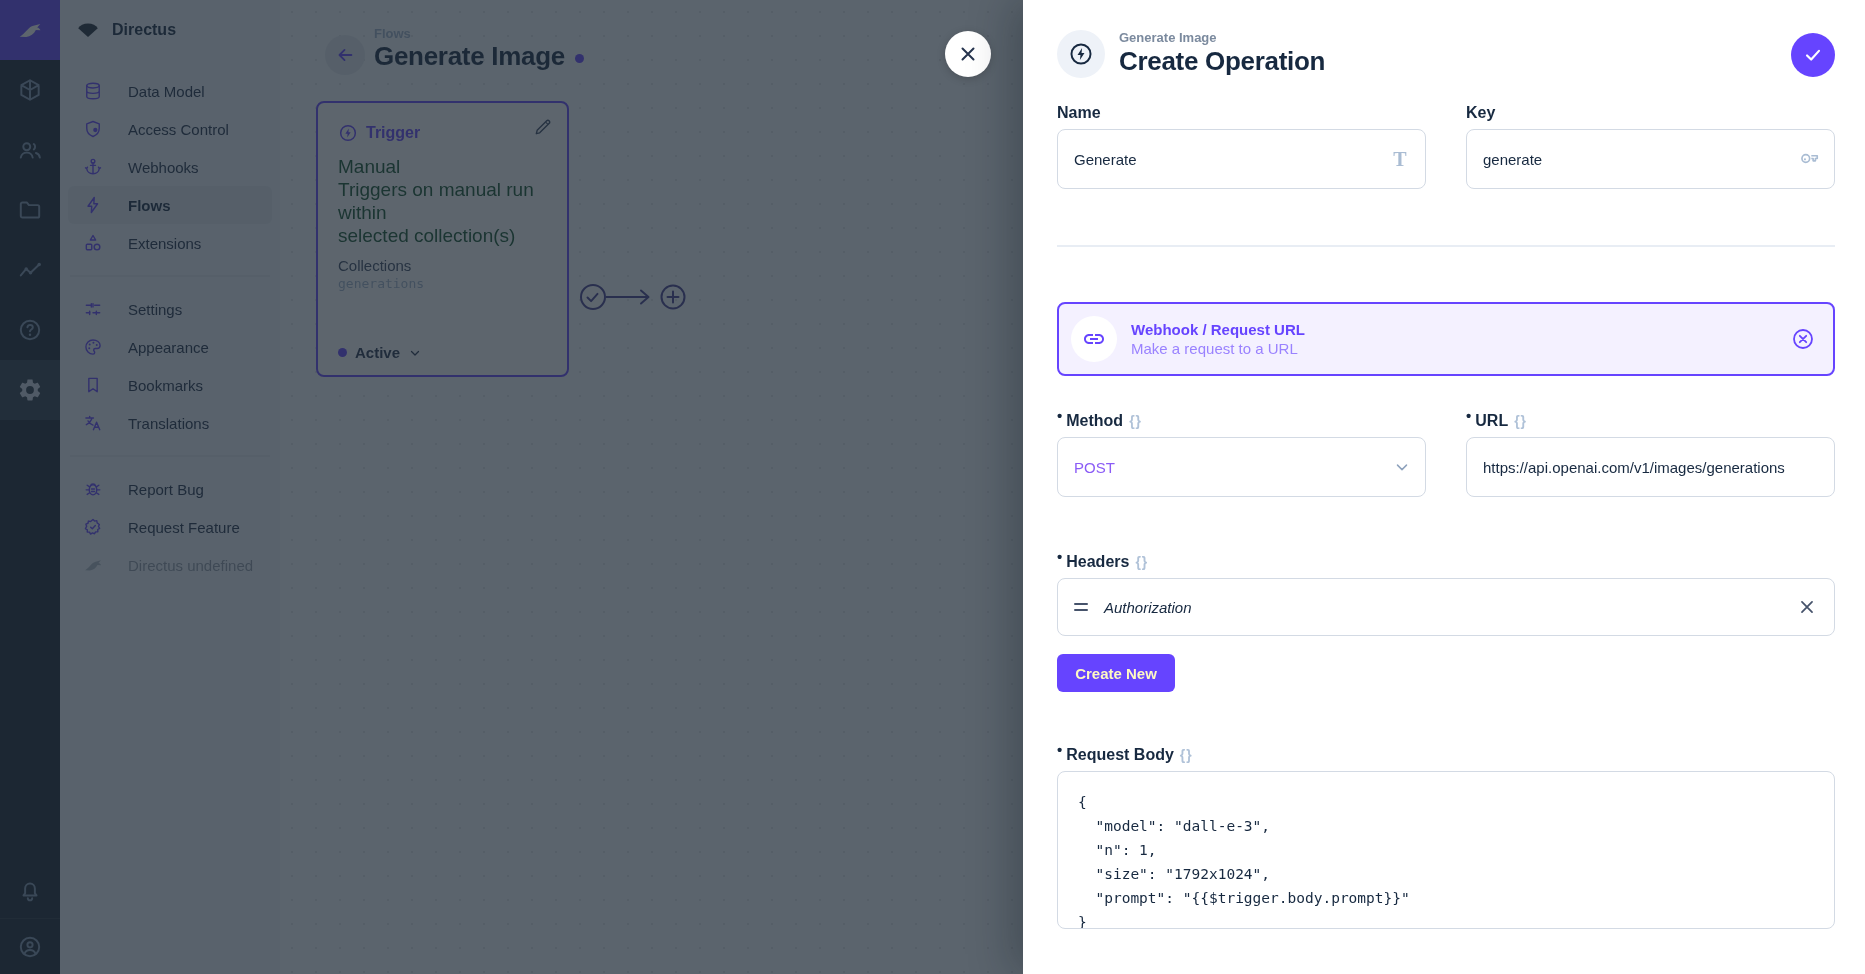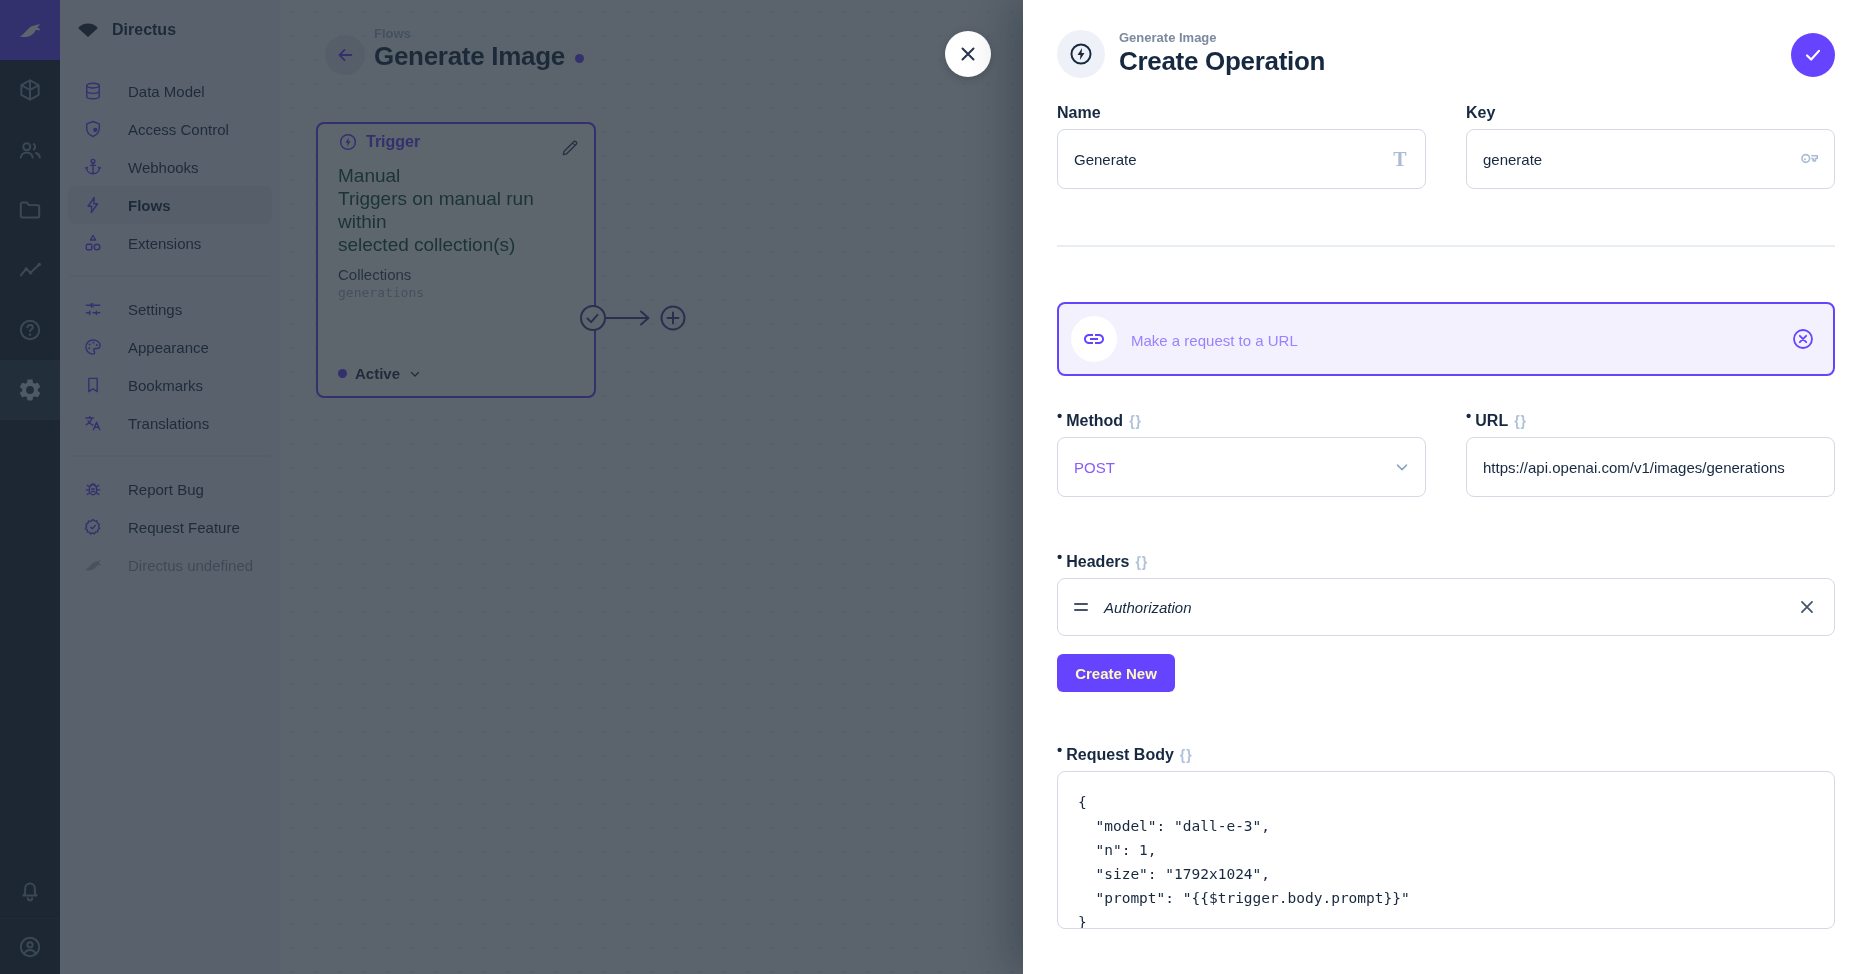--- a/index.html
+++ b/index.html
@@ -39,21 +39,21 @@
   .canvas { position:absolute; left:280px; top:0; width:743px; height:974px; background:#f7fafd;
             background-image:radial-gradient(circle, rgba(23,41,64,0.10) 1.4px, transparent 1.4px);
             background-size:24px 24px; z-index:10; }
   .canvas-header { position:absolute; left:0; top:0; width:100%; height:92px; }
   .back-button { position:absolute; left:45px; top:35px; width:40px; height:40px; border-radius:50%; background:#e4eaf1; display:flex; align-items:center; justify-content:center; cursor:pointer; }
   .canvas-breadcrumb { position:absolute; left:94px; top:26px; font-size:13px; font-weight:600; color:#a2b5cd; }
   .canvas-title-row { position:absolute; left:94px; top:41px; display:flex; align-items:center; gap:10px; }
   .canvas-title { font-size:26px; font-weight:800; color:#172940; letter-spacing:-0.3px; }
   .unsaved-dot { width:9px; height:9px; border-radius:50%; background:#6644ff; margin-top:4px; }
 
-  .trigger-card { position:absolute; left:36px; top:122px; width:280px; height:276px; background:#ffffff; border:2px solid #6644ff; border-radius:8px; padding:8px 20px; overflow:visible; }
+  .trigger-card { position:absolute; left:36px; top:101px; width:253px; height:276px; background:#ffffff; border:2px solid #6644ff; border-radius:8px; padding:20px 20px; overflow:visible; }
   .trigger-head { display:flex; align-items:center; gap:8px; }
   .trigger-head svg { width:20px; height:20px; }
   .trigger-title { font-size:16px; font-weight:700; color:#6644ff; }
   .edit-pencil { position:absolute; top:14px; right:14px; width:20px; height:20px; cursor:pointer; }
   .card-line { font-size:19px; color:#14532d; line-height:23px; }
   .card-line.first { margin-top:12px; }
   .card-subline { margin-top:10px; font-size:15px; color:#3c4a63; }
   .card-mono { margin-top:2px; font-family:"DejaVu Sans Mono", monospace; font-size:13px; color:#a2b5cd; }
   .card-status { position:absolute; left:20px; bottom:14px; display:flex; align-items:center; gap:8px; cursor:pointer; }
   .status-dot { width:9px; height:9px; border-radius:50%; background:#6644ff; }
@@ -405,20 +405,21 @@
 
       <div class="section-divider"></div>
 
       <div class="op-type-box">
         <span class="op-type-icon">
           <svg width="24" height="24" viewBox="0 0 24 24">
               <path fill="#6644ff" d="M3.9 12c0-1.71 1.39-3.1 3.1-3.1h4V7H7c-2.76 0-5 2.24-5 5s2.24 5 5 5h4v-1.9H7c-1.71 0-3.1-1.39-3.1-3.1zm4.1 1h8v-2H8v2zm9-6h-4v1.9h4c1.71 0 3.1 1.39 3.1 3.1s-1.39 3.1-3.1 3.1h-4V17h4c2.76 0 5-2.24 5-5s-2.24-5-5-5z"></path>
             </svg>
         </span>
         <span class="op-type-texts">
+          <div class="op-type-title">Webhook / Request URL</div>
           <div class="op-type-sub">Make a request to a URL</div>
         </span>
         <svg class="op-type-remove" viewBox="0 0 24 24">
             <circle cx="12" cy="12" r="9" stroke="#6644ff" stroke-width="1.8" fill="none"></circle>
             <path d="M8.8 8.8l6.4 6.4M15.2 8.8l-6.4 6.4" stroke="#6644ff" stroke-width="1.8" stroke-linecap="round"></path>
           </svg>
       </div>
 
       <div class="field-grid row-two">
         <div>

